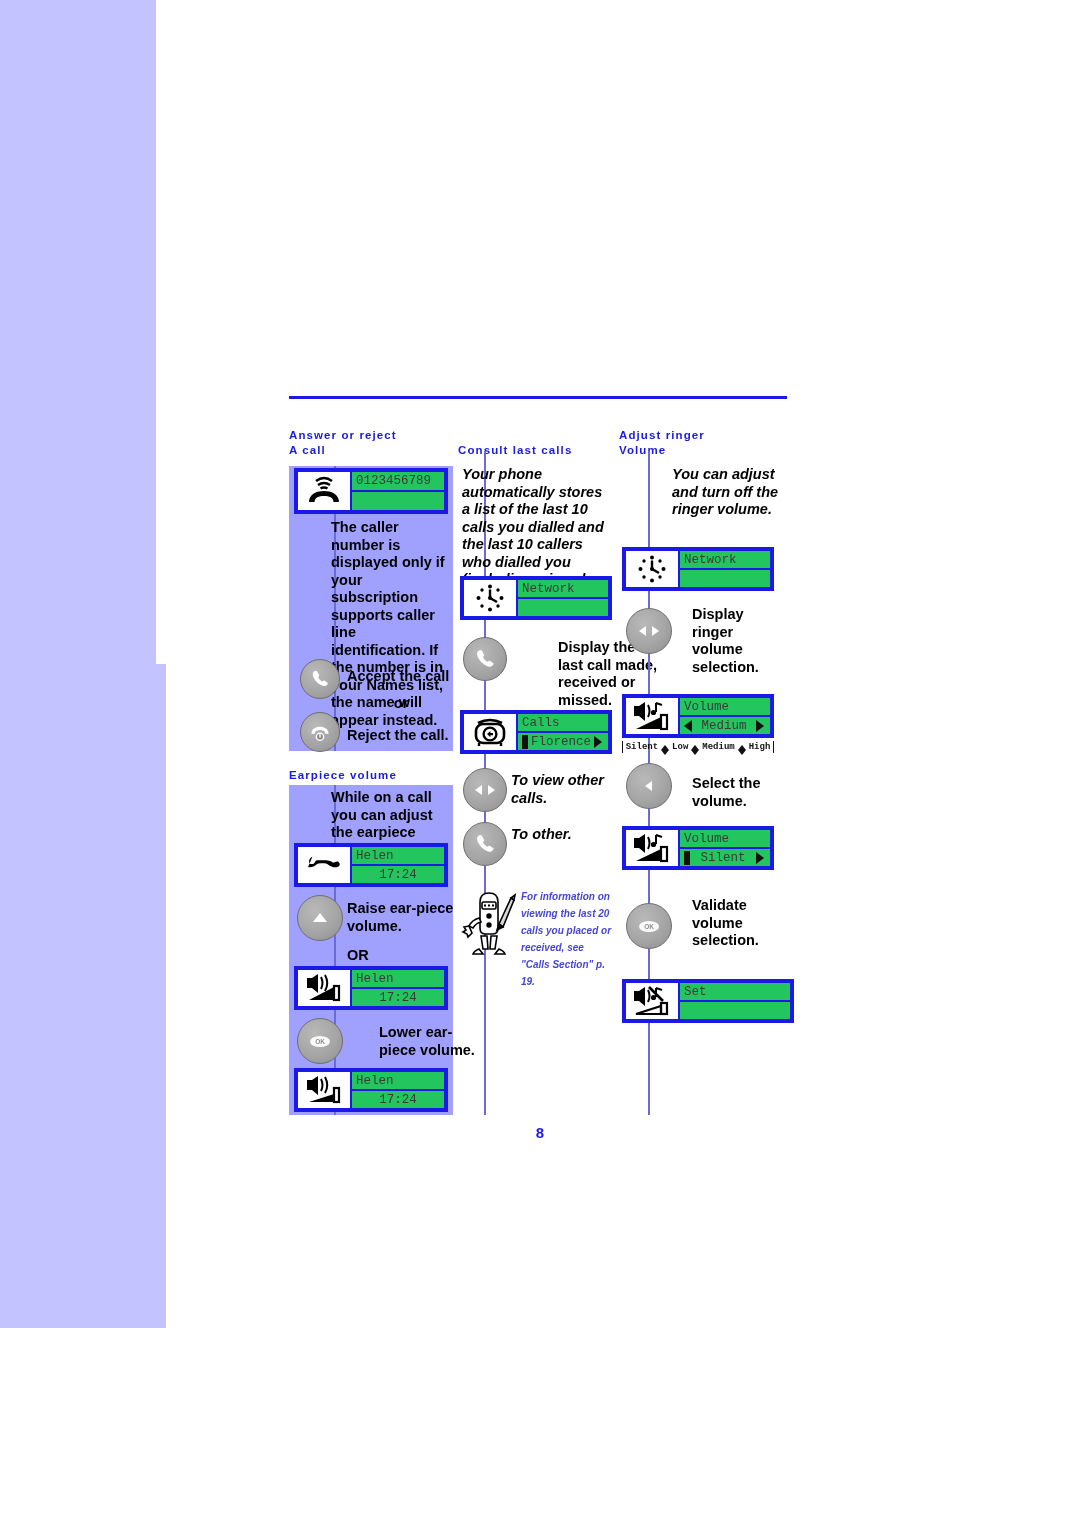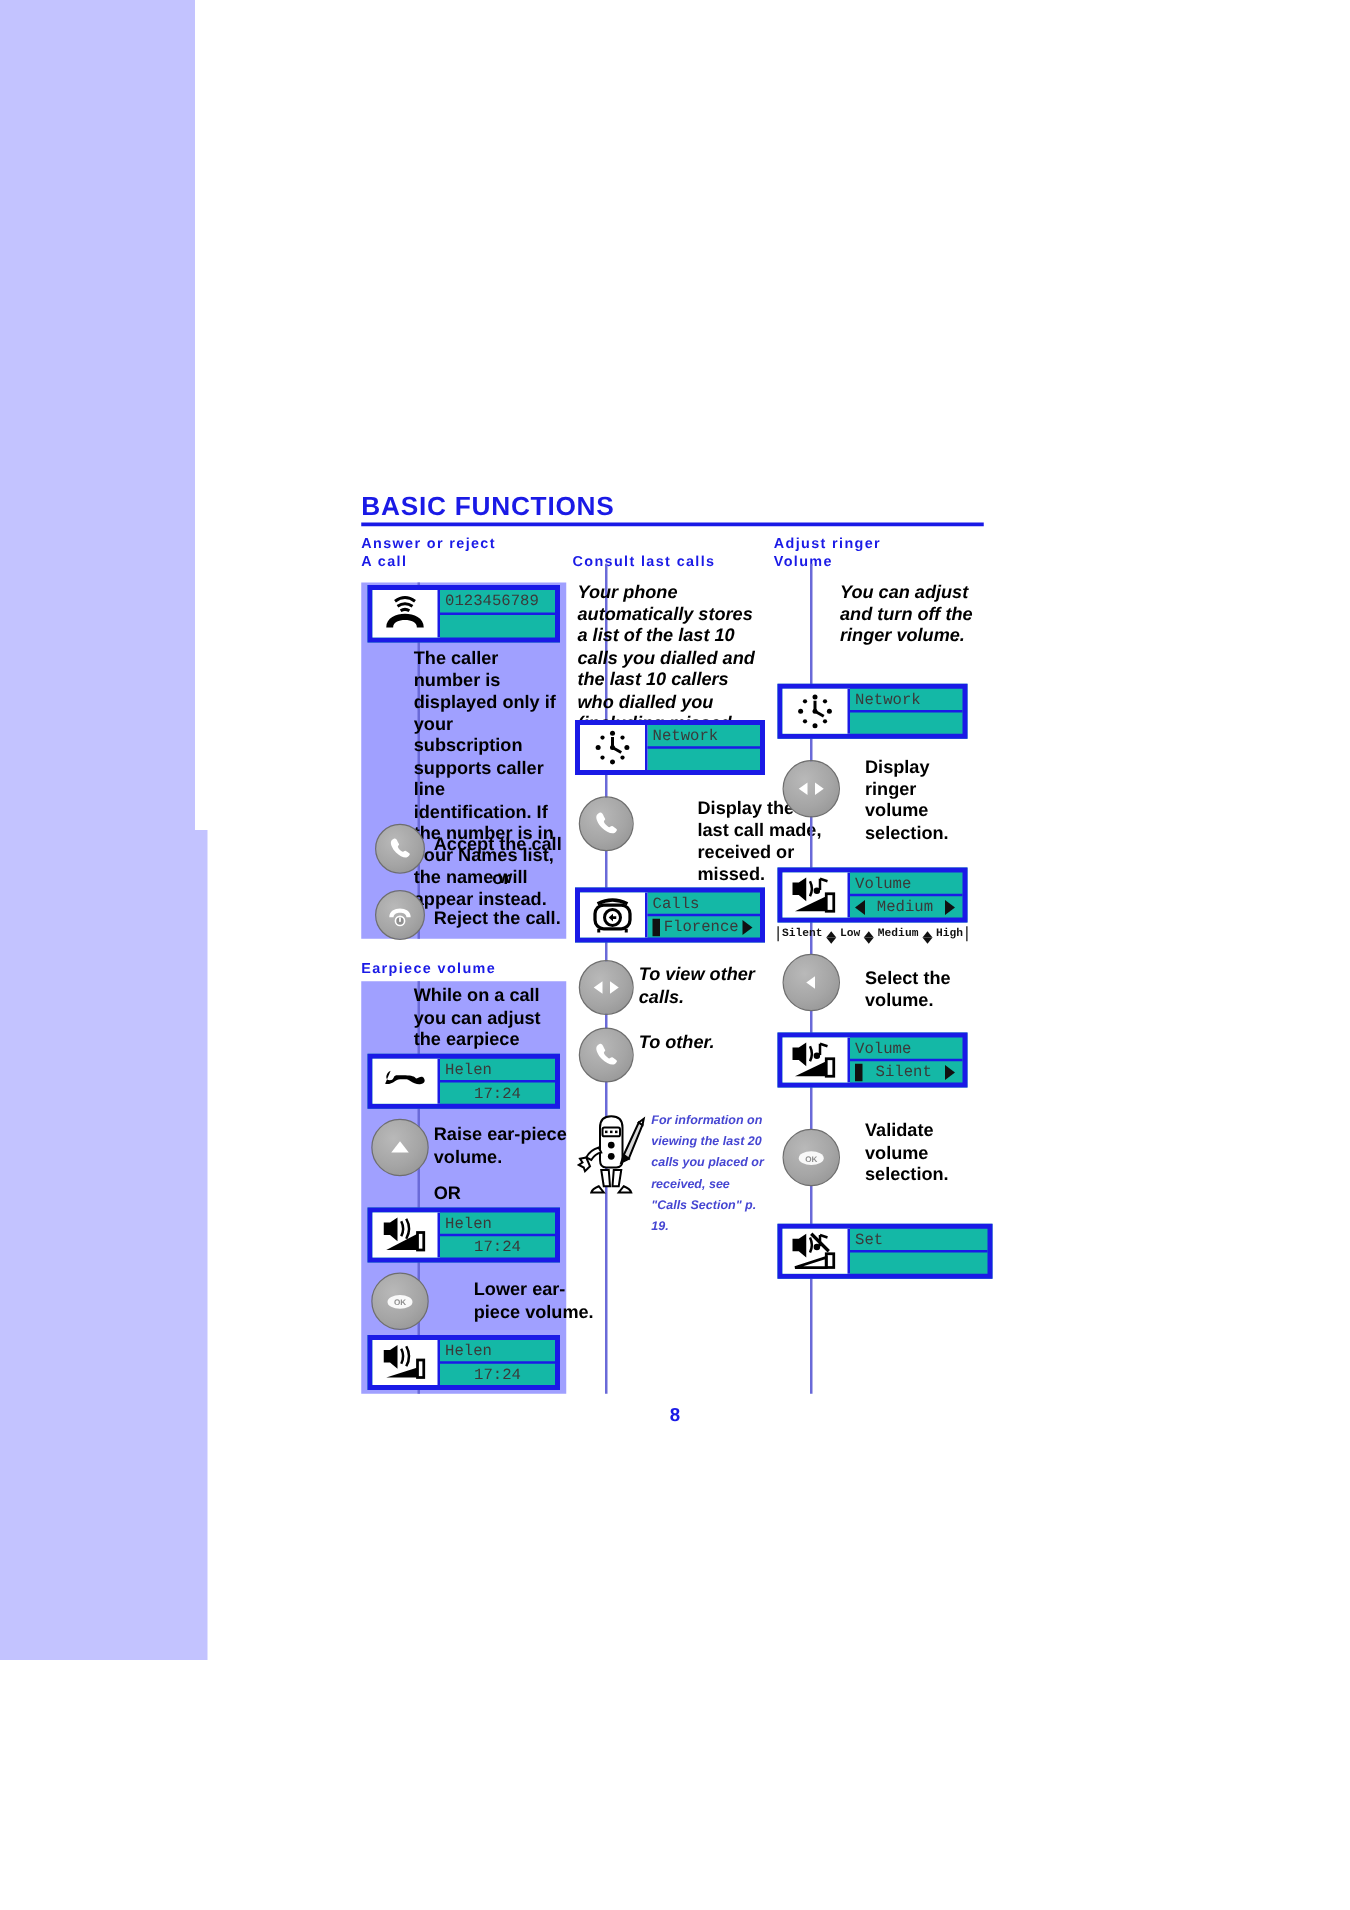--- a/index.html
+++ b/index.html
@@ -26,21 +26,21 @@
   .col-b{left:458px;top:451px;width:156px;height:664px;background:#c3c3ff;}
   .col-c{left:619px;top:451px;width:166px;height:664px;background:#c3c3ff;}
 
   .panel{position:absolute;background:#a0a0ff;}
 
   
   .spine{position:absolute;width:2px;background:#6a6ad8;}
 
   
   .lcd{
-    position:absolute;border:4px solid #1a1ae6;background:#14b8a6;
+    position:absolute;border:4px solid #1a1ae6;background:#22c55e;
     box-sizing:border-box;display:flex;
   }
   .lcd-icon{
     width:52px;flex:0 0 52px;border-right:2px solid #1a1ae6;
     display:flex;align-items:center;justify-content:center;background:#fff;
   }
   .lcd-lines{flex:1;display:flex;flex-direction:column;}
   .lcd-row{
     flex:1;display:flex;align-items:center;
     font-family:"Liberation Mono", monospace;font-size:12.5px;color:#3a3a3a;
@@ -89,21 +89,20 @@
     position:absolute;left:0;top:1124px;width:1080px;text-align:center;
     color:#1a1ae6;font-weight:bold;font-size:15px;
   }
 </style>
 </head>
 <body>
 
 <div class="page">
 
   <div class="title-wrap">
-    <div class="title">Basic functions</div>
     <div class="title-rule"></div>
   </div>
 
   <div class="sec-head" style="left:289px;top:428px;">
     <div>Answer or reject</div>
     <div>A call</div>
   </div>
 
   <div class="sec-head" style="left:458px;top:443px;">Consult last calls</div>
 

